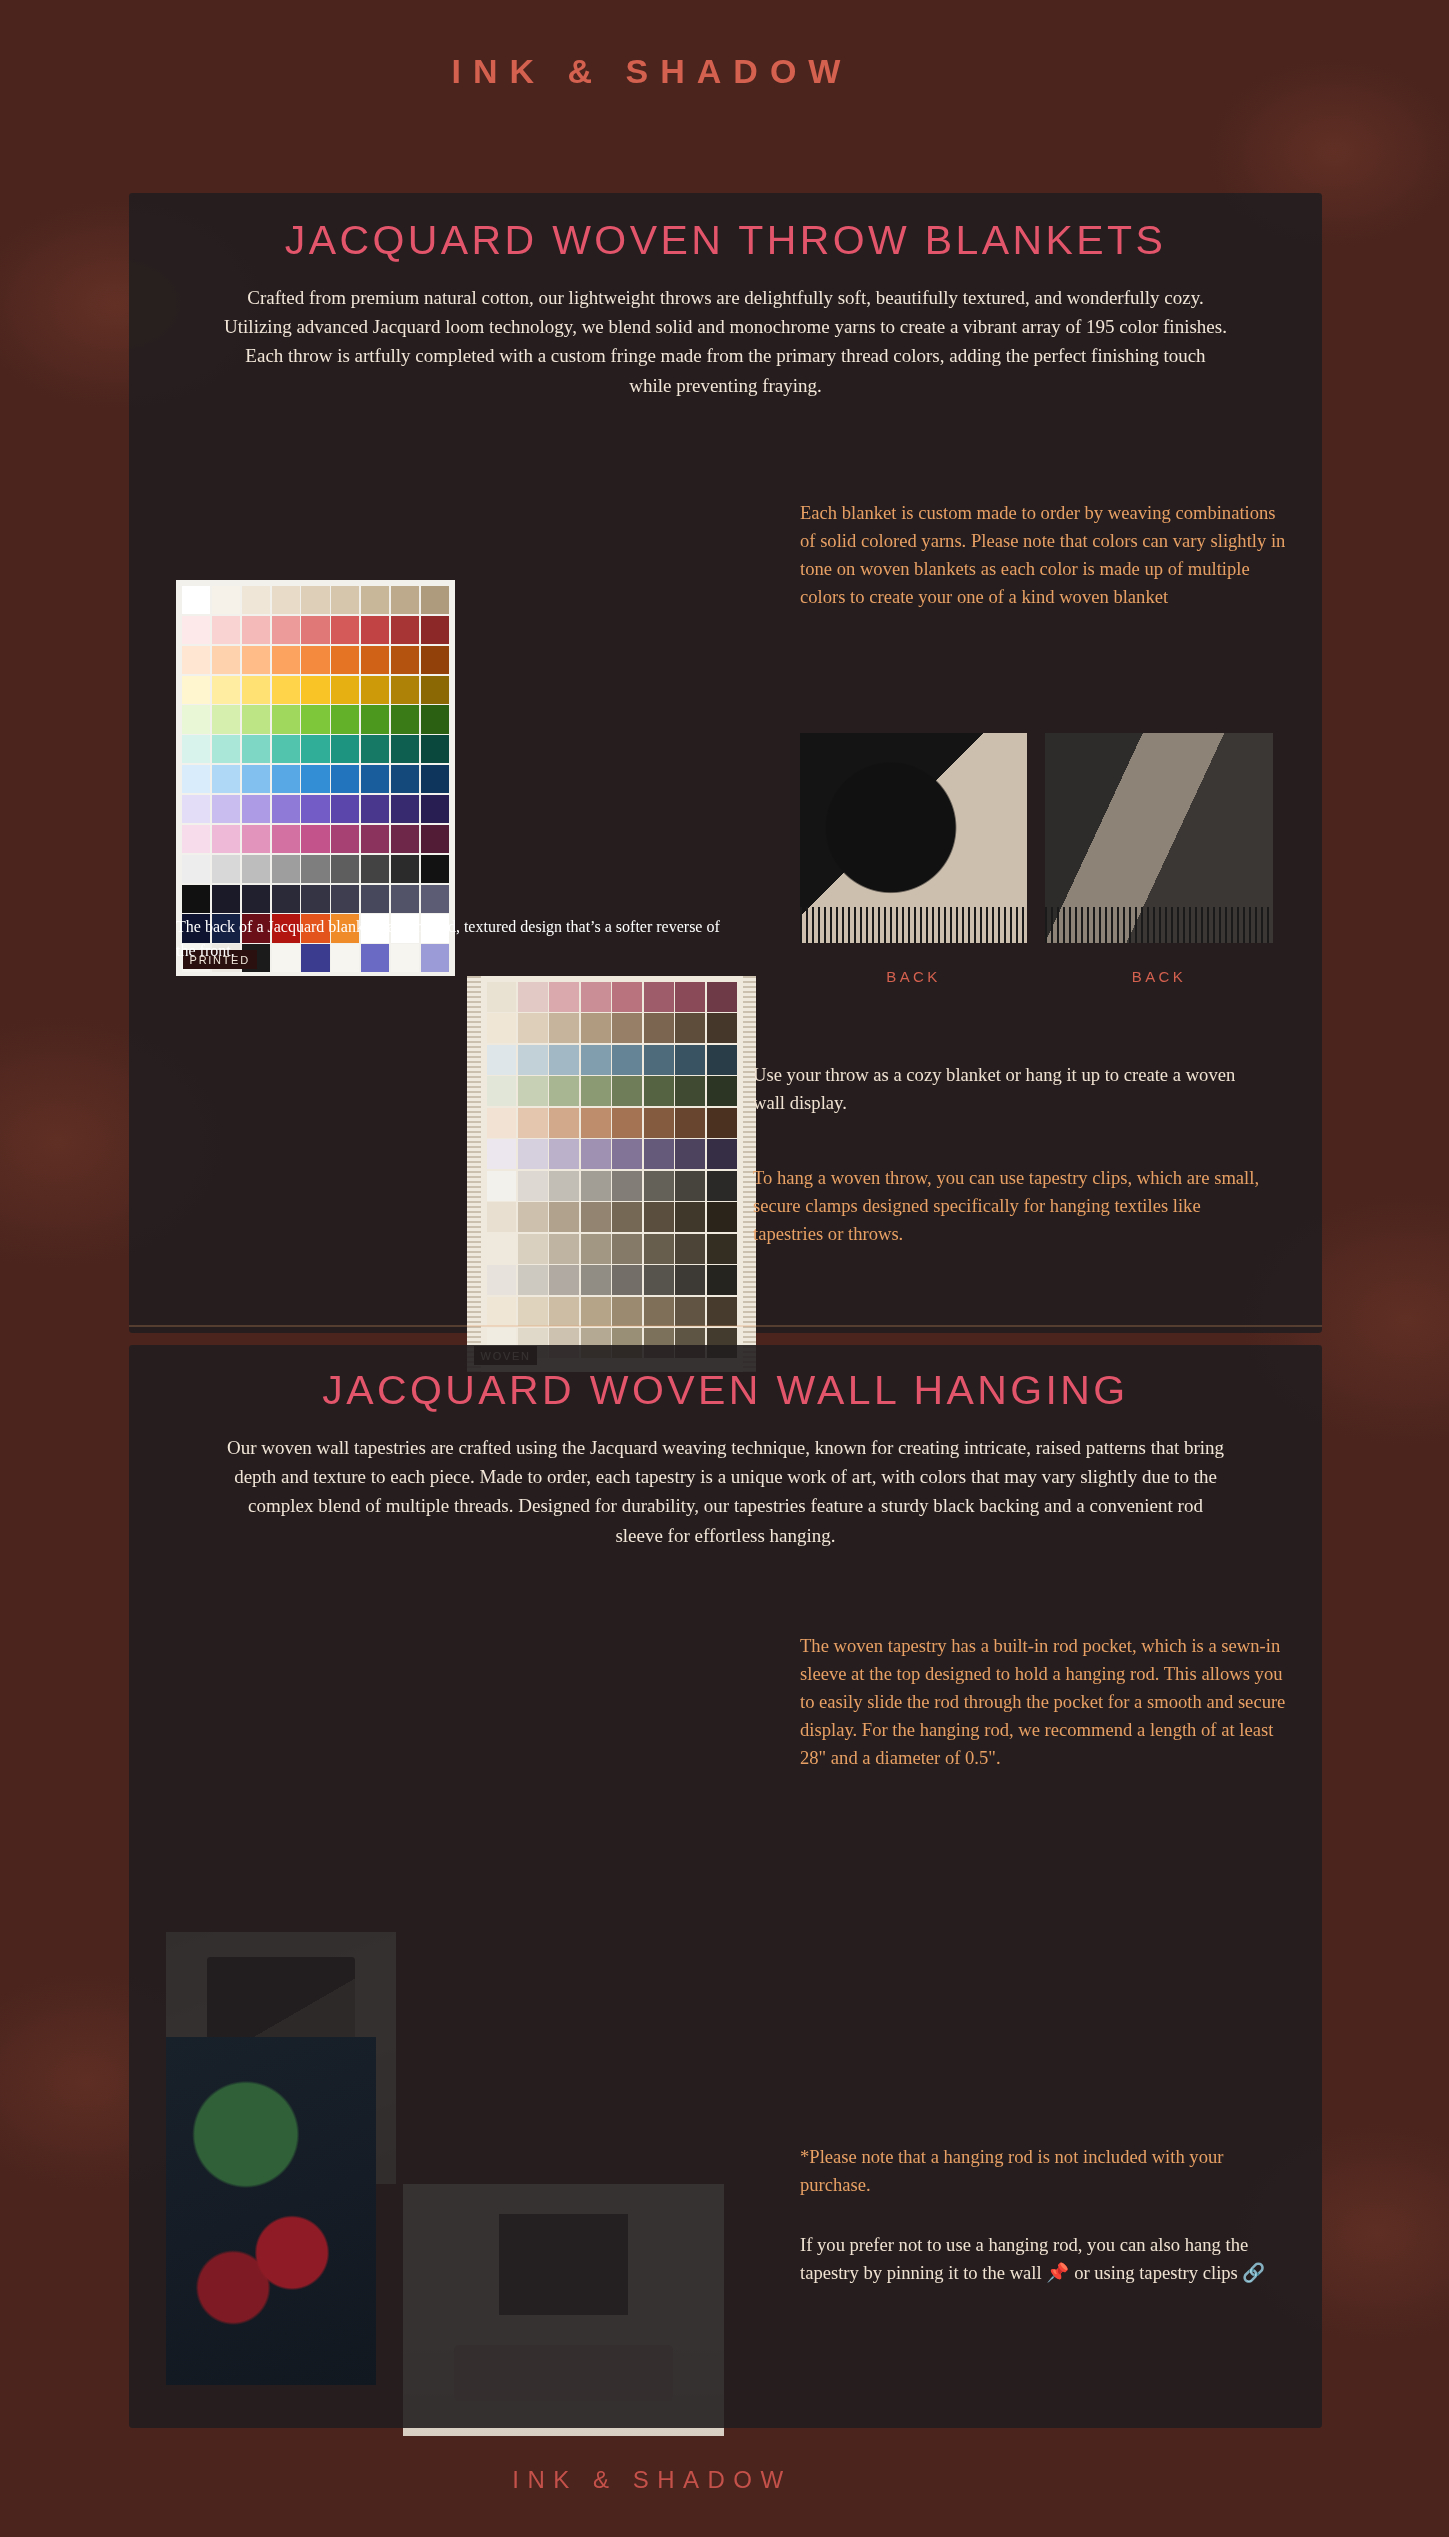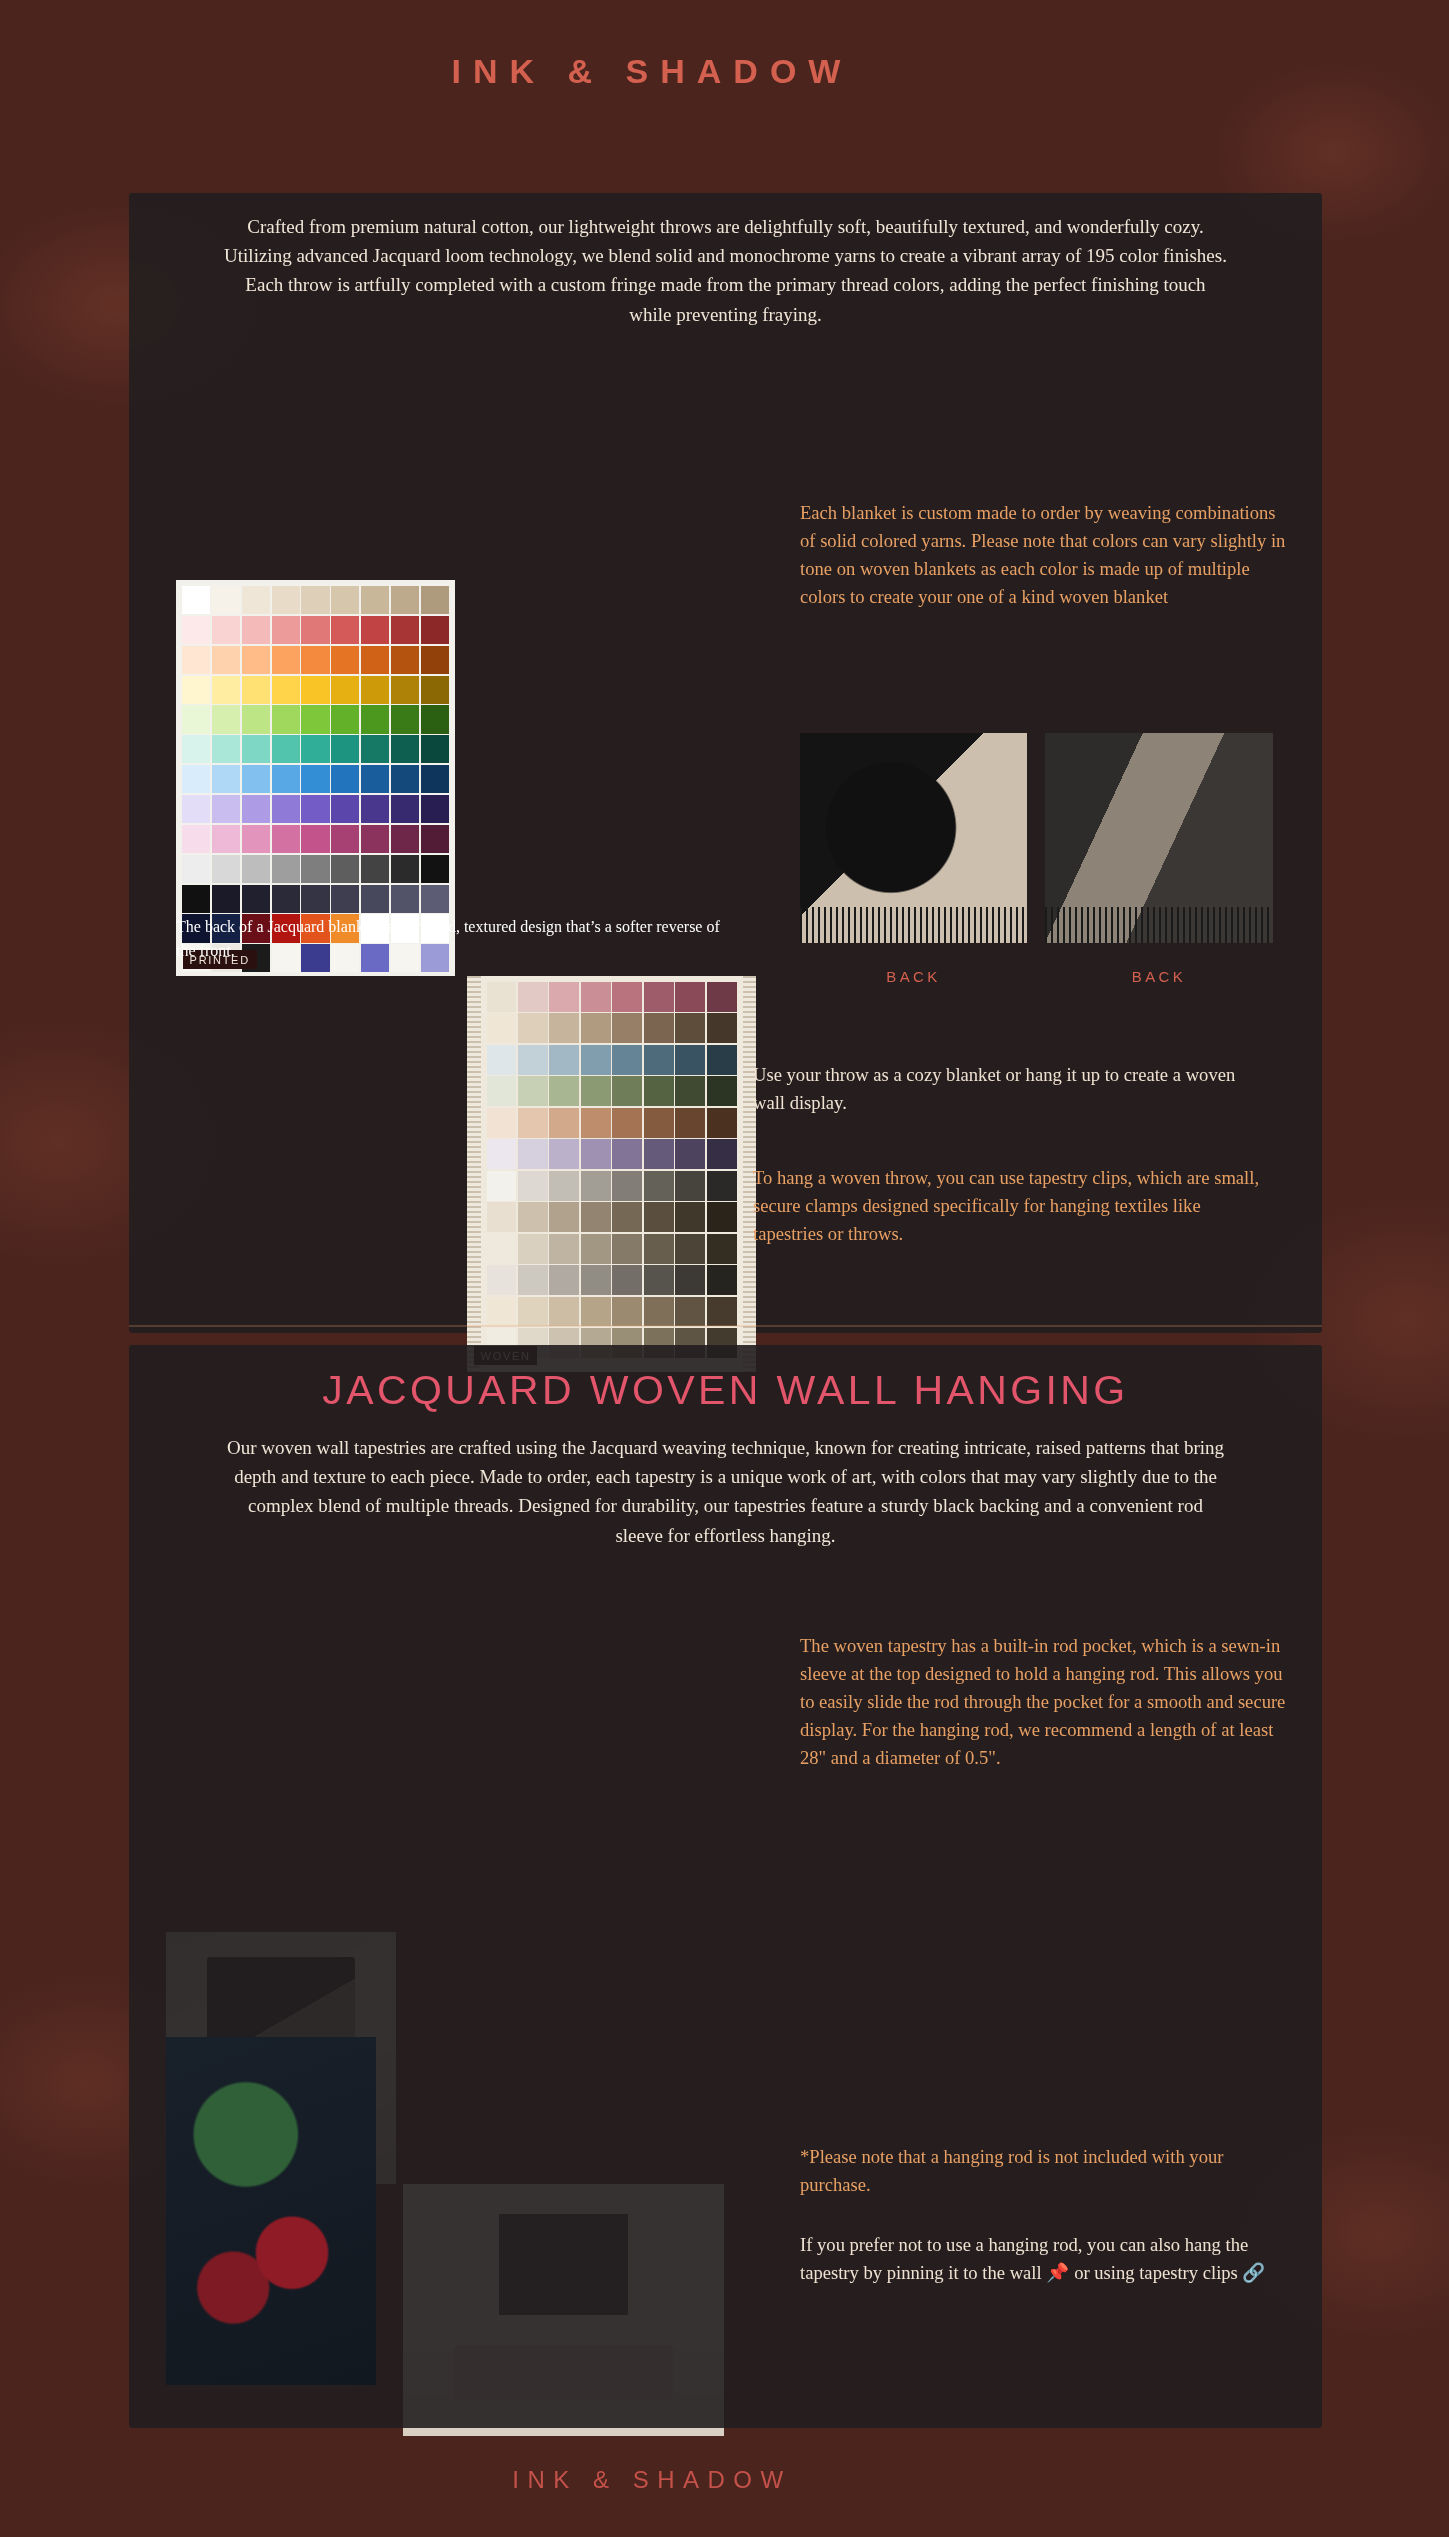--- a/index.html
+++ b/index.html
@@ -232,20 +232,21 @@
 </head>
 <body>
 
 <div class="bg-floral"></div>
 
 <div class="page">
 
   <div class="brand-top">Ink &amp; Shadow</div>
 
   <div class="panel" id="panel-blankets">
+    <div class="section-title">Jacquard Woven Throw Blankets</div>
     <div class="intro-text">Crafted from premium natural cotton, our lightweight throws are delightfully soft, beautifully textured, and wonderfully cozy. Utilizing advanced Jacquard loom technology, we blend solid and monochrome yarns to create a vibrant array of 195 color finishes. Each throw is artfully completed with a custom fringe made from the primary thread colors, adding the perfect finishing touch while preventing fraying.</div>
   </div>
 
   <div class="img card" style="left:176px; top:489px; width:279px; height:396px;">
     <div class="swatch-grid" style="grid-template-columns: repeat(9, 1fr);">
       <div class="sw" style="background:#ffffff"></div>
         <div class="sw" style="background:#f6f2ea"></div>
         <div class="sw" style="background:#efe6d8"></div>
         <div class="sw" style="background:#e8dcc8"></div>
         <div class="sw" style="background:#ded0b8"></div>

